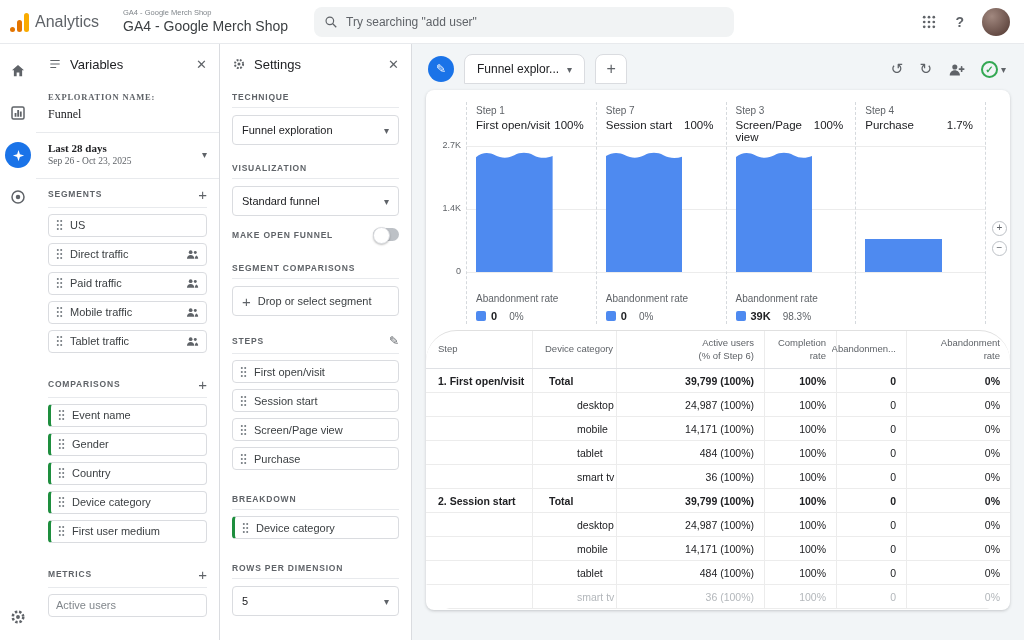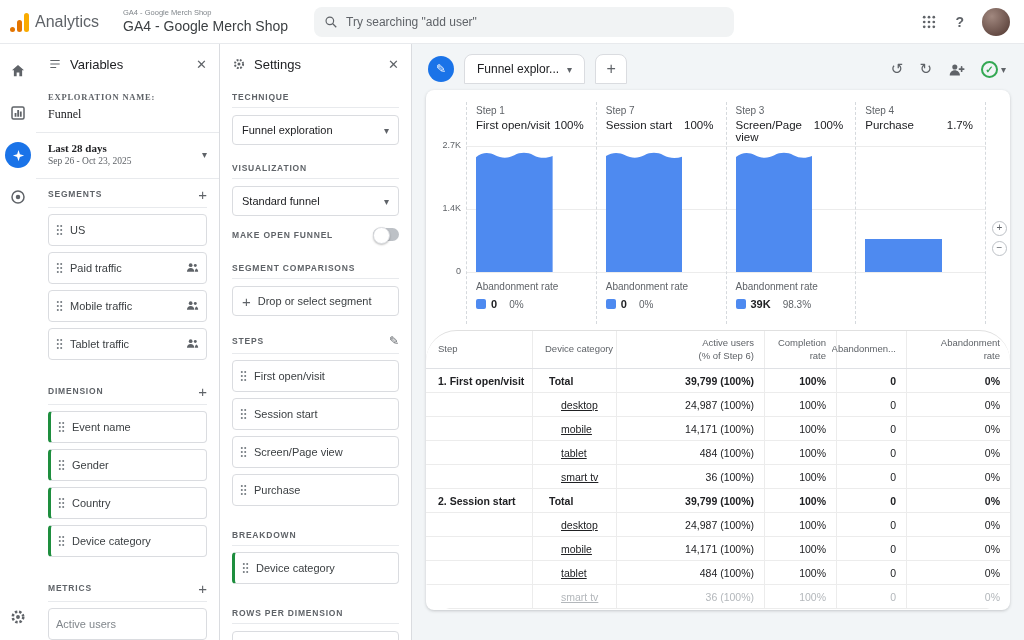--- a/index.html
+++ b/index.html
@@ -43,21 +43,21 @@
   .sec-head { display:flex; align-items:center; justify-content:space-between; padding-bottom:5px; border-bottom:1px solid #e8eaed; margin-bottom:4px; }
   .plus { color:#5f6368; font-size:15px; line-height:1; }
   .pencil { color:#5f6368; font-size:12px; }
   .expl-value { font-size:12px; margin-top:5px; color:#202124; }
   .date-btn { display:flex; align-items:center; }
   .date-col { display:flex; flex-direction:column; line-height:1.3; }
   .date-preset { font-size:11px; font-weight:700; color:#202124; }
   .date-range { font-size:9.5px; color:#5f6368; }
   .caret { color:#5f6368; font-size:10px; margin-left:auto; }
 
-  .chip { display:flex; align-items:center; height:32px; border:1px solid #dadce0; border-radius:4px; margin:6px 0; padding:0 7px; gap:7px; font-size:11px; color:#3c4043; background:#fff; }
+  .chip { display:flex; align-items:center; height:23px; border:1px solid #dadce0; border-radius:4px; margin:6px 0; padding:0 7px; gap:7px; font-size:11px; color:#3c4043; background:#fff; }
   .chip.dim { border-left:3px solid var(--chip_green); }
   .chip.metric { color:#80868b; }
   .handle { width:7px; height:12px; flex:none; background-image:radial-gradient(circle, #80868b 1.1px, transparent 1.3px); background-size:3.5px 4px; }
   .chip .right-ico { margin-left:auto; display:flex; }
 
   .select { display:flex; align-items:center; justify-content:space-between; height:30px; border:1px solid #dadce0; border-radius:4px; padding:0 9px; font-size:11px; color:#202124; margin-top:7px; background:#fff; }
   .toggle-row { display:flex; align-items:center; justify-content:space-between; padding:12px 0 4px;gap:21px; }
   .toggle { width:26px; height:13px; border-radius:8px; background:#bdc1c6; position:relative; flex:none; }
   .toggle::after { content:""; position:absolute; left:0; top:-1px; width:15px; height:15px; border-radius:50%; background:#fff; border:1px solid #dadce0; box-shadow:0 1px 2px rgba(0,0,0,.25); }
   .drop-box { display:flex; align-items:center; gap:7px; height:30px; border:1px solid #dadce0; border-radius:4px; padding:0 9px; font-size:11px; color:#3c4043; margin-top:7px; }
@@ -83,41 +83,41 @@
   .yl { position:absolute; right:5px; font-size:9px; color:#5f6368; }
   .fcol { flex:1; border-left:1px dashed #d5d9dd; padding-left:9px; min-width:0; }
   .fcol.last { border-right:1px dashed #d5d9dd; }
   .fhead { height:44px; }
   .fh-step { font-size:10px; color:#5f6368; padding-top:3px; }
   .fh-name { display:flex; justify-content:space-between; align-items:baseline; font-size:11.5px; color:#202124; padding:3px 12px 0 0; }
   .fh-rate { font-size:11.5px; color:#202124; }
   .fchart { height:126px; position:relative; }
   .bar-wave { position:absolute; left:0; bottom:0; width:64%; height:97%; color:var(--bar_blue); }
   .bar-rect { position:absolute; left:0; bottom:0; width:64%; background:var(--bar_blue); }
-  .fab { height:52px; padding-top:9px; }
+  .fab { height:52px; padding-top:21px; }
   .fab-label { font-size:10px; color:#5f6368; }
   .fab-row { display:flex; align-items:center; gap:5px; margin-top:6px; }
   .sq { width:10px; height:10px; border-radius:2px; background:var(--bar_blue); }
   .fab-val { font-size:11px; font-weight:700; color:#202124; }
   .fab-pct { font-size:10px; color:#5f6368; margin-left:7px; }
   .zoom { position:absolute; right:3px; bottom:68px; display:flex; flex-direction:column; gap:5px; }
   .zbtn { width:15px; height:15px; border:1px solid #bdc1c6; border-radius:50%; background:#fff; color:#5f6368; font-size:10px; line-height:12px; text-align:center; }
 
   
   .table { border-top:1px solid #e0e0e0; flex:1; overflow:hidden; margin-top:6px;border-radius:31px; }
   .trow { display:grid; grid-template-columns:106px 84px 148px 72px 70px 104px; border-bottom:1px solid #ececec; }
   .trow > div { border-left:1px solid #ececec; display:flex; flex-direction:column; justify-content:center; font-size:10.5px; min-width:0; }
   .trow > div:first-child { border-left:none; }
   .thead { height:38px; border-bottom:1px solid #dfe1e5; }
   .thead > div { color:#5f6368; font-size:9.5px; line-height:1.35; }
   .hr { align-items:flex-end; padding-right:10px; text-align:right; }
   .hl { padding-left:12px; }
   .c-step { padding-left:12px; font-weight:700; white-space:nowrap; overflow:hidden; }
   .c-dev { padding-left:16px; white-space:nowrap; }
-  .c-dev.sub { padding-left:28px;text-decoration:underline; }
+  .c-dev.sub { padding-left:44px; }
   .c-num { align-items:flex-end; padding-right:10px; white-space:nowrap;padding-left:6px; }
   .drow { height:24px; }
   .drow.bold > div { font-weight:700; }
   .drow.fade > div { color:#b3b7bb; font-weight:400; }
   .ellip { overflow:hidden; text-overflow:ellipsis; white-space:nowrap; }
 </style>
 </head>
 <body>
 
 <div class="header">
@@ -223,20 +223,34 @@
       <div class="sec-head">
         <span class="slabel">SEGMENTS</span>
         <span class="plus">+</span>
       </div>
       <div class="chip">
         <span class="handle"></span>
         <span>US</span>
       </div>
       <div class="chip">
         <span class="handle"></span>
+        <span>Direct traffic</span>
+        <span class="right-ico">
+            <svg width="13" height="11" viewBox="0 0 14 11">
+              <g fill="#5f6368">
+                <circle cx="5" cy="3" r="2"></circle>
+                <circle cx="10" cy="3.4" r="1.6"></circle>
+                <path d="M1 10c0-2.2 1.8-4 4-4s4 1.8 4 4z"></path>
+                <path d="M9.6 10c0-1.6.6-2.8 1.5-3.4 1.2.4 2 1.8 2 3.4z"></path>
+              </g>
+            </svg>
+          </span>
+      </div>
+      <div class="chip">
+        <span class="handle"></span>
         <span>Paid traffic</span>
         <span class="right-ico">
             <svg width="13" height="11" viewBox="0 0 14 11">
               <g fill="#5f6368">
                 <circle cx="5" cy="3" r="2"></circle>
                 <circle cx="10" cy="3.4" r="1.6"></circle>
                 <path d="M1 10c0-2.2 1.8-4 4-4s4 1.8 4 4z"></path>
                 <path d="M9.6 10c0-1.6.6-2.8 1.5-3.4 1.2.4 2 1.8 2 3.4z"></path>
               </g>
             </svg>
@@ -267,38 +281,42 @@
                 <path d="M1 10c0-2.2 1.8-4 4-4s4 1.8 4 4z"></path>
                 <path d="M9.6 10c0-1.6.6-2.8 1.5-3.4 1.2.4 2 1.8 2 3.4z"></path>
               </g>
             </svg>
           </span>
       </div>
     </div>
 
     <div class="vsec">
       <div class="sec-head">
-        <span class="slabel">DIMENSION</span>
+        <span class="slabel">COMPARISONS</span>
         <span class="plus">+</span>
       </div>
       <div class="chip dim">
           <span class="handle"></span>
           <span>Event name</span>
         </div>
       <div class="chip dim">
           <span class="handle"></span>
           <span>Gender</span>
         </div>
       <div class="chip dim">
           <span class="handle"></span>
           <span>Country</span>
         </div>
       <div class="chip dim">
           <span class="handle"></span>
           <span>Device category</span>
+        </div>
+      <div class="chip dim">
+          <span class="handle"></span>
+          <span>First user medium</span>
         </div>
     </div>
 
     <div class="vsec">
       <div class="sec-head">
         <span class="slabel">METRICS</span>
         <span class="plus">+</span>
       </div>
       <div class="chip metric">
           <span>Active users</span>

